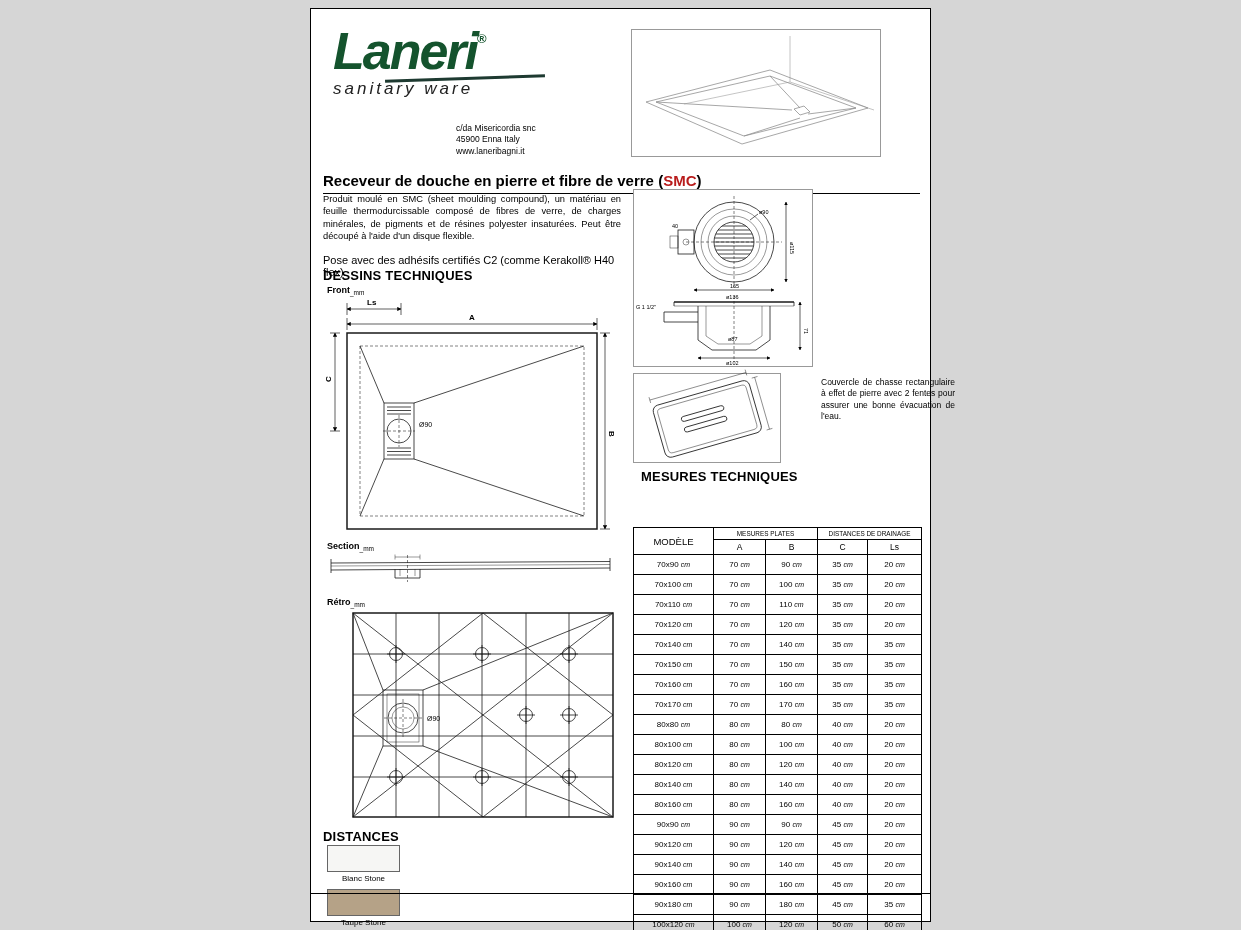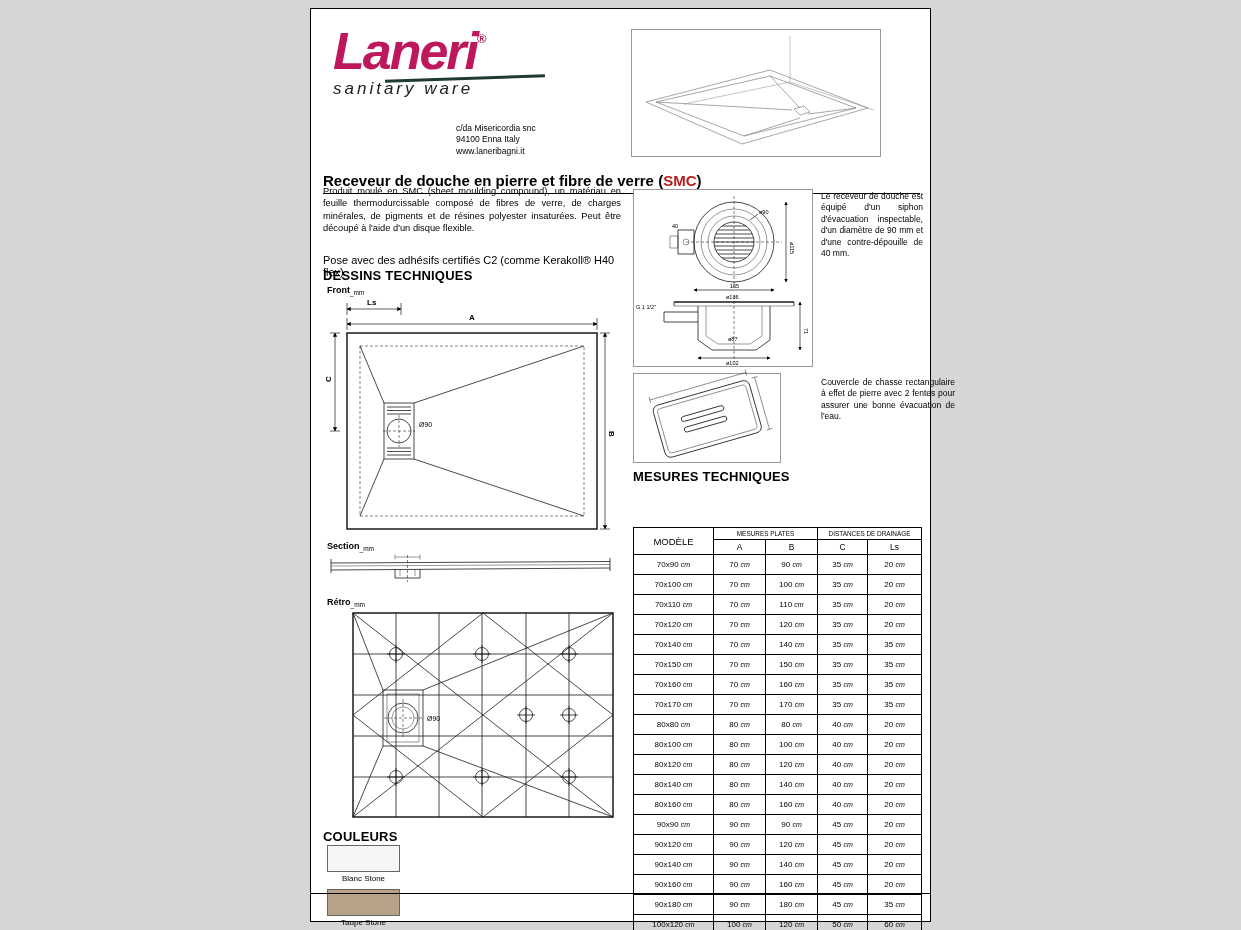--- a/index.html
+++ b/index.html
@@ -74,30 +74,30 @@
   .dia-label { font-size:7px; }
   .tray-svg * { stroke:#909090; }
   .tray-svg .wall { stroke:#b5b5b5; }
 </style>
 </head>
 <body>
 
 <div class="page">
 
   <div class="abs" style="left:22px; top:16px;">
-    <div class="logo-brand" style="color: #be185d;">
+    <div class="logo-brand" style="color: #14532d;">
       <span>Laneri</span><span class="logo-reg">®</span>
     </div>
     <div class="logo-swash" style="left: 52px; top: 52px; width: 160px; transform: rotate(-2deg); background: rgb(30, 58, 49);"></div>
     <div class="logo-tagline" style="margin-top:2px;">sanitary ware</div>
   </div>
 
   <div class="abs address" style="left:145px; top:114px;">
     <div>c/da Misericordia snc</div>
-    <div>94100 Enna Italy</div>
+    <div>45900 Enna Italy</div>
     <div>www.laneribagni.it</div>
   </div>
 
   <div class="abs frame-box" style="left:320px; top:20px; width:250px; height:128px;">
     <svg class="tray-svg" width="248" height="126" viewBox="0 0 248 126">
       <g>
         <line class="wall" x1="158" y1="6" x2="158" y2="52"></line>
         <line class="wall" x1="158" y1="52" x2="242" y2="80"></line>
         <line class="wall" x1="158" y1="52" x2="52" y2="74"></line>
       </g>
@@ -111,21 +111,21 @@
         <polygon points="162,79 172,76 178,82 168,85"></polygon>
       </g>
     </svg>
   </div>
 
   <div class="abs title-row" style="left:12px; top:163px; width:597px;">
     <span>Receveur de douche en pierre et fibre de verre (</span><span style="color: #b91c1c;">SMC</span><span>)</span>
   </div>
   <div class="abs title-rule" style="left:12px; top:184px; width:597px;"></div>
 
-  <p class="abs intro" style="left:12px; top:176px; width:298px;">Produit moulé en SMC (sheet moulding compound), un matériau en feuille thermodurcissable composé de fibres de verre, de charges minérales, de pigments et de résines polyester insaturées. Peut être découpé à l'aide d'un disque flexible.</p>
+  <p class="abs intro" style="left:12px; top:184px; width:298px;">Produit moulé en SMC (sheet moulding compound), un matériau en feuille thermodurcissable composé de fibres de verre, de charges minérales, de pigments et de résines polyester insaturées. Peut être découpé à l'aide d'un disque flexible.</p>
   <p class="abs pose" style="left:12px; top:245px; width:298px;">Pose avec des adhésifs certifiés C2 (comme Kerakoll® H40 flex)</p>
 
   <div class="abs sec-head" style="left:12px; top:259px;">DESSINS TECHNIQUES</div>
 
   <div class="abs draw-label" style="left:16px; top:276px;">
     <span>Front</span><span class="sub">_mm</span>
   </div>
 
   <svg class="abs" style="left:14px; top:288px;" width="292" height="240" viewBox="0 0 292 240">
     <defs>
@@ -282,21 +282,21 @@
       <rect x="36" y="81" width="40" height="56"></rect>
       <rect class="thin" x="40" y="85" width="32" height="48"></rect>
       <circle cx="56" cy="109" r="15"></circle>
       <circle class="thin" cx="56" cy="109" r="11"></circle>
       <line class="dashed" x1="56" y1="90" x2="56" y2="128"></line>
       <line class="dashed" x1="37" y1="109" x2="75" y2="109"></line>
       <text class="dia-label" x="80" y="112">Ø90</text>
     </g>
   </svg>
 
-  <div class="abs sec-head" style="left:12px; top:820px;">COULEURS</div>
+  <div class="abs sec-head" style="left:12px; top:820px;">DISTANCES</div>
   <div class="abs swatches" style="left:16px; top:836px;">
       <div class="swatch">
         <div class="swatch-box" style="background: rgb(246, 246, 244);"></div>
         <div class="swatch-label">Blanc Stone</div>
       </div>
       <div class="swatch">
         <div class="swatch-box" style="background: rgb(181, 162, 135);"></div>
         <div class="swatch-label">Taupe Stone</div>
       </div>
       <div class="swatch">
@@ -367,42 +367,41 @@
           <text class="tiny" x="94" y="151">ø87</text>
           <line x1="166" y1="112" x2="166" y2="160" marker-start="url(#arrS)" marker-end="url(#arrS)"></line>
           <text class="tiny" x="170" y="138" transform="rotate(90 170 138)">71</text>
           <line x1="64" y1="168" x2="136" y2="168" marker-start="url(#arrS)" marker-end="url(#arrS)"></line>
           <text class="tiny" x="92" y="175">ø102</text>
         </g>
       </g>
     </svg>
   </div>
 
-  <div class="abs note-text" style="left:510px; top:182px; width:102px;">Le receveur de douche est équipé d'un siphon d'évacuation inspectable, d'un diamètre de 90 mm et d'une contre-dépouille de 40 mm.</div>
 
   <div class="abs frame-box" style="left:322px; top:364px; width:148px; height:90px;">
     <svg width="146" height="88" viewBox="0 0 146 88">
       <g transform="rotate(-16 73 44)">
         <rect x="23" y="18" width="100" height="54" rx="6"></rect>
         <rect class="thin" x="27" y="22" width="92" height="46" rx="4"></rect>
         <rect x="48" y="36" width="44" height="5" rx="2.5"></rect>
         <rect x="48" y="47" width="44" height="5" rx="2.5"></rect>
         <line class="thin" x1="23" y1="11" x2="123" y2="11"></line>
         <line class="thin" x1="23" y1="8" x2="23" y2="14"></line>
         <line class="thin" x1="123" y1="8" x2="123" y2="14"></line>
         <line class="thin" x1="130" y1="18" x2="130" y2="72"></line>
         <line class="thin" x1="127" y1="18" x2="133" y2="18"></line>
         <line class="thin" x1="127" y1="72" x2="133" y2="72"></line>
       </g>
     </svg>
   </div>
 
   <div class="abs note-text" style="left:478px; top:368px; width:134px;margin-left:32px;">Couvercle de chasse rectangulaire à effet de pierre avec 2 fentes pour assurer une bonne évacuation de l'eau.</div>
 
-  <div class="abs sec-head" style="left:322px; top:460px;">MESURES TECHNIQUES</div>
+  <div class="abs sec-head" style="left:330px; top:460px;">MESURES TECHNIQUES</div>
 
   <table class="abs mtable" style="left:322px; top:474px;margin-top:44px;">
     <colgroup>
       <col style="width:80px">
         <col style="width:52px">
         <col style="width:52px">
         <col style="width:50px">
         <col style="width:54px">
     </colgroup>
     <thead>

